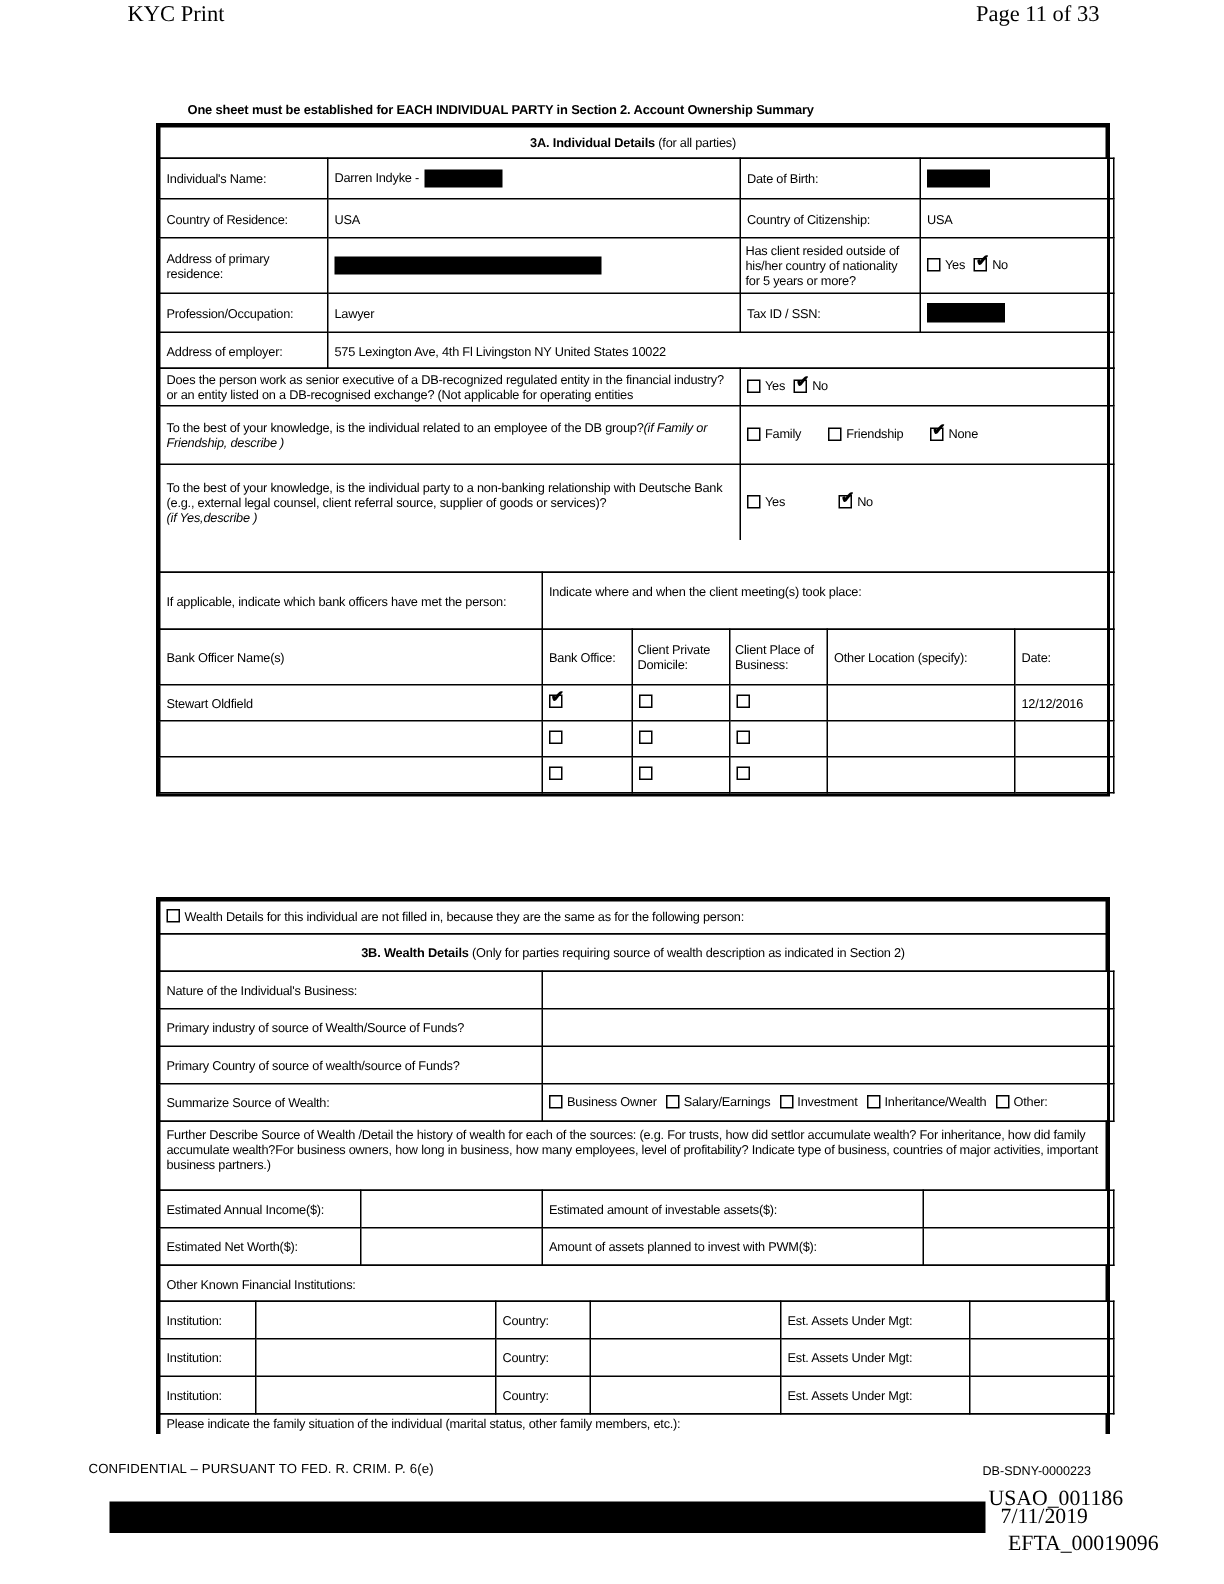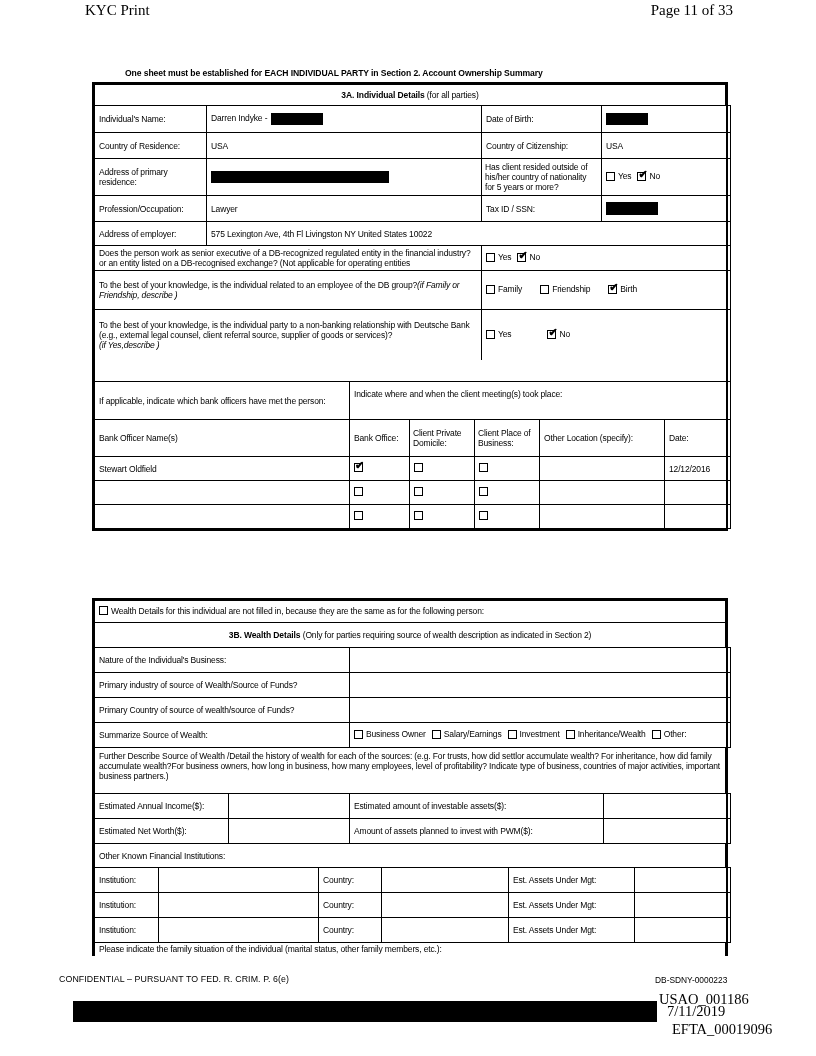--- a/index.html
+++ b/index.html
@@ -12,21 +12,21 @@
   
   .hdr { position:absolute; top:2px; font-family:"Liberation Serif", serif; font-size:15px; }
   #hdr-left  { left:85px; }
   #hdr-right { right:83px; }
   
   #instruction {
     position:absolute; left:89px; top:68px; width:640px;
     font-size:8.6px; font-weight:bold; letter-spacing:-0.1px;margin-left:36px;
   }
   
-  .formbox { position:absolute; left:92px; width:636px; border:2px solid #000; background:#fff; }
+  .formbox { position:absolute; left:104px; width:636px; border:2px solid #000; background:#fff; }
   #box3a { top:82px; }
   #box3b { top:598px; border-bottom:none; }
   .formbox table { border-collapse:collapse; width:100%; table-layout:fixed; }
   .formbox table + table { margin-top:-1px; }
   .formbox td {
     border:1px solid #000; font-size:8.5px; letter-spacing:-0.15px;
     padding:1px 4px; vertical-align:middle; overflow:hidden;
   }
   .formbox tr.noline > td { border-top:none; }
   td.sechdr { text-align:center; }
@@ -145,21 +145,21 @@
       </tr>
       <tr>
         <td style="height:39px;"><span>To the best of your knowledge, is the individual related to an employee of the DB group?</span><span class="ital">(if Family or Friendship, describe )</span></td>
         <td>
           <span class="cbg">
                 <span class="cb"></span>
                 <span>Family</span>
                 <span class="cb gap18"></span>
                 <span>Friendship</span>
                 <span class="cb gap18 checked"></span>
-                <span>Birth</span>
+                <span>None</span>
               </span>
         </td>
       </tr>
       <tr>
         <td style="height:50px; border-bottom:none;"><span>To the best of your knowledge, is the individual party to a non-banking relationship with Deutsche Bank (e.g., external legal counsel, client referral source, supplier of goods or services)?</span><br><span class="ital">(if Yes,describe )</span></td>
         <td style="border-bottom:none;">
           <span class="cbg">
                 <span class="cb"></span>
                 <span>Yes</span>
                 <span class="cb gap36 checked"></span>

